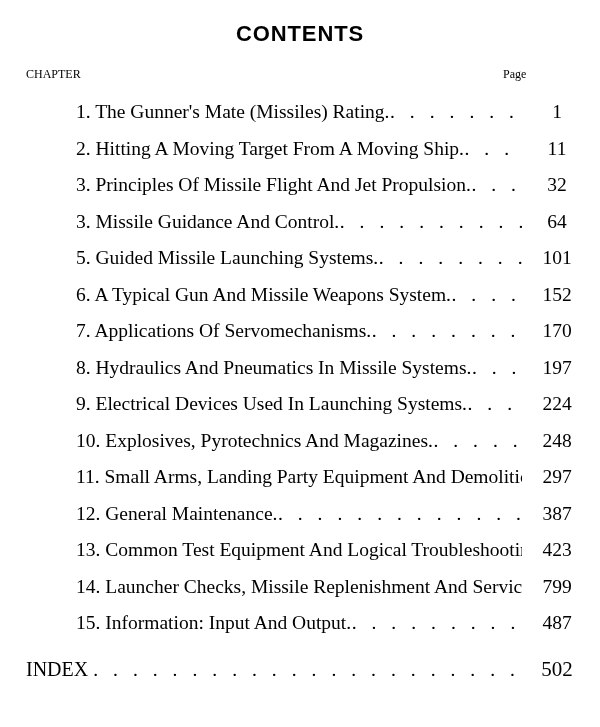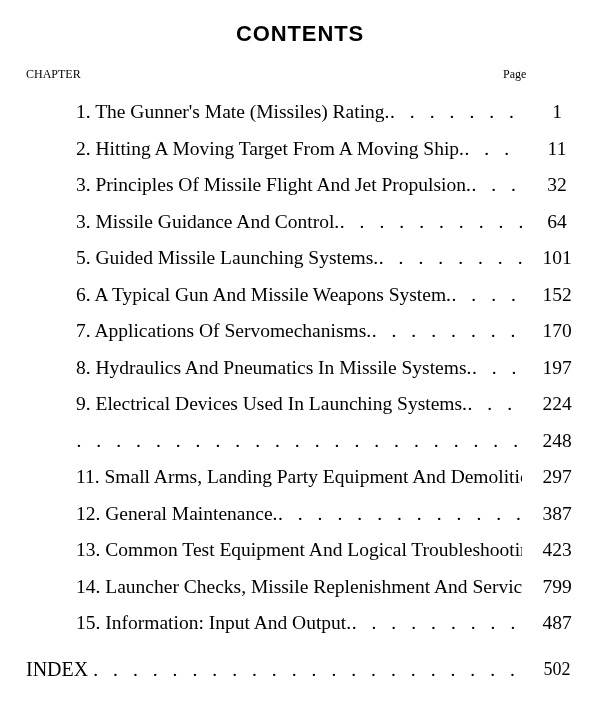--- a/index.html
+++ b/index.html
@@ -136,21 +136,21 @@
     white-space: nowrap;
     letter-spacing: 5.05px;
     font-size: 19.5px;
   }
   .index-row .pageno {
     position: absolute;
     left: 522px;
     top: 0;
     width: 70px;
     text-align: center;
-    font-size: 18px;
+    font-size: 21px;
     line-height: 22px;
   }
 </style>
 </head>
 <body>
 
 <div class="page">
 
   <div class="doc-title">CONTENTS</div>
 
@@ -217,20 +217,21 @@
       </div>
       <div class="toc-row">
         <div class="entry">
           <span class="label">9. Electrical Devices Used In Launching Systems.</span>
           <span class="leader">. . . . . . . . . . . . . . . . . . . . . . . . . . . . . . . . . . . . . . . . . . . . . . . . . . . . . . . .</span>
         </div>
         <div class="pageno">224</div>
       </div>
       <div class="toc-row">
         <div class="entry">
+          <span class="label">10. Explosives, Pyrotechnics And Magazines.</span>
           <span class="leader">. . . . . . . . . . . . . . . . . . . . . . . . . . . . . . . . . . . . . . . . . . . . . . . . . . . . . . . .</span>
         </div>
         <div class="pageno">248</div>
       </div>
       <div class="toc-row">
         <div class="entry">
           <span class="label">11. Small Arms, Landing Party Equipment And Demolition.</span>
           <span class="leader">. . . . . . . . . . . . . . . . . . . . . . . . . . . . . . . . . . . . . . . . . . . . . . . . . . . . . . . .</span>
         </div>
         <div class="pageno">297</div>

